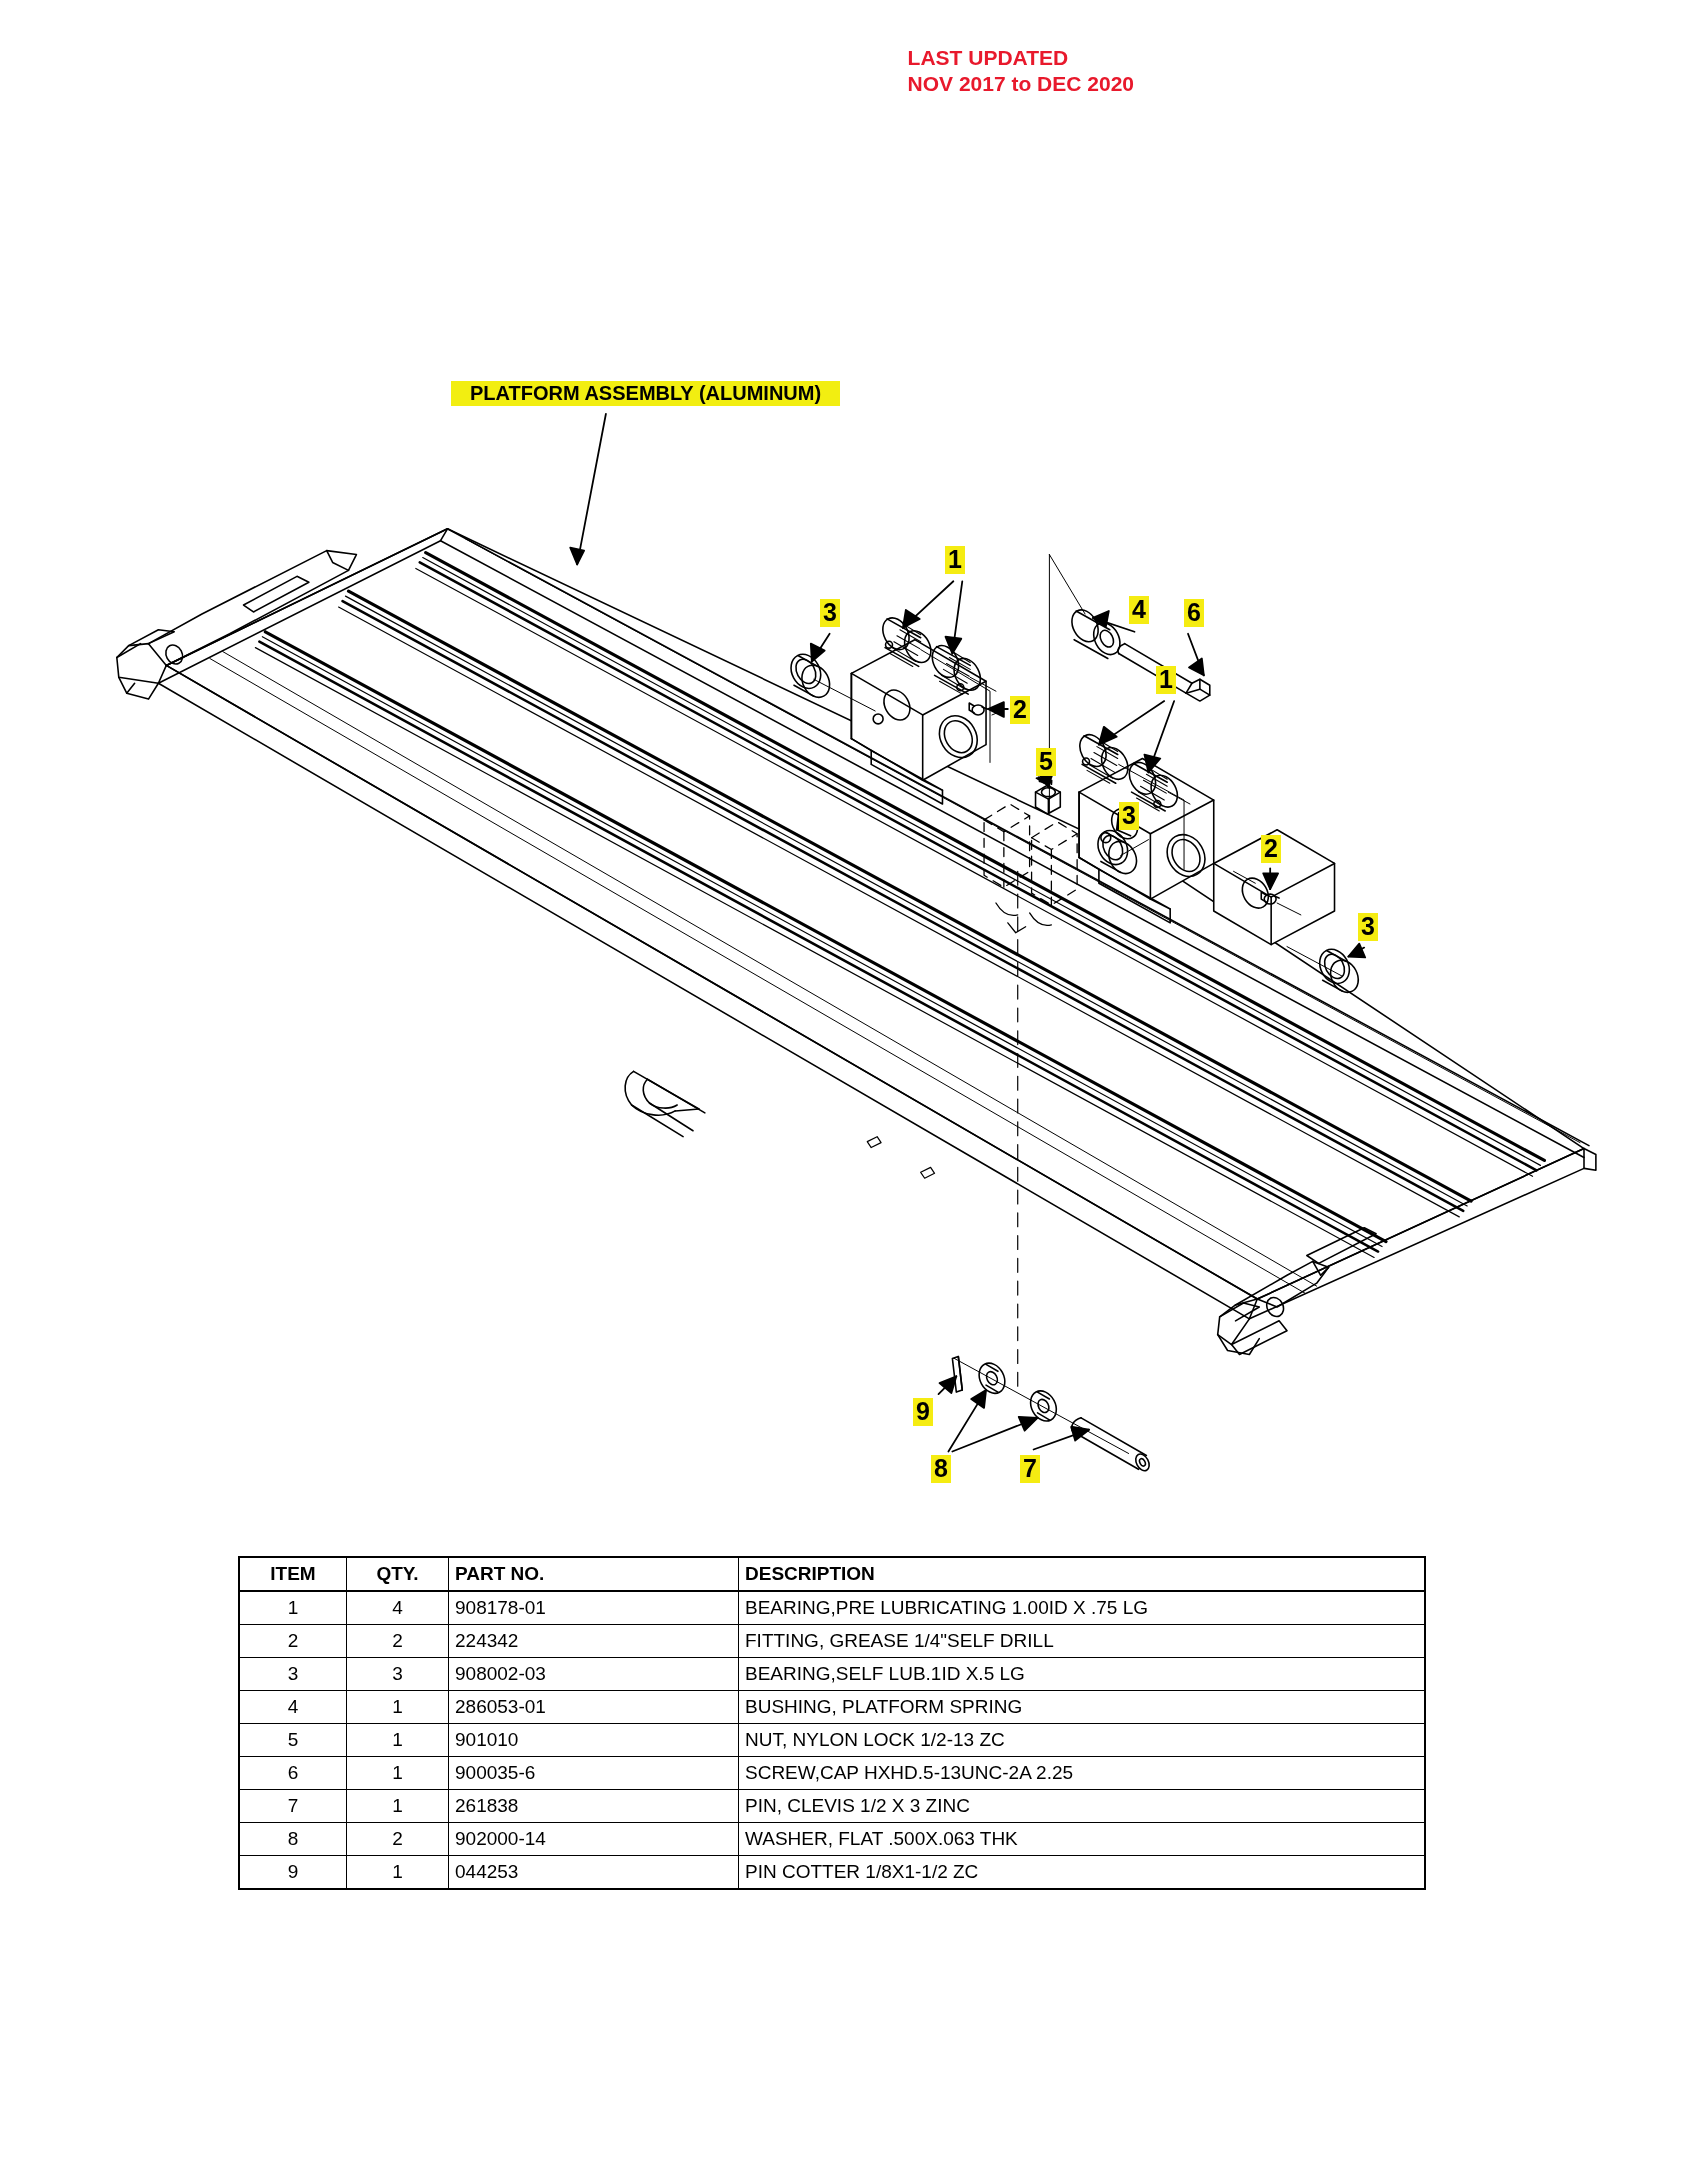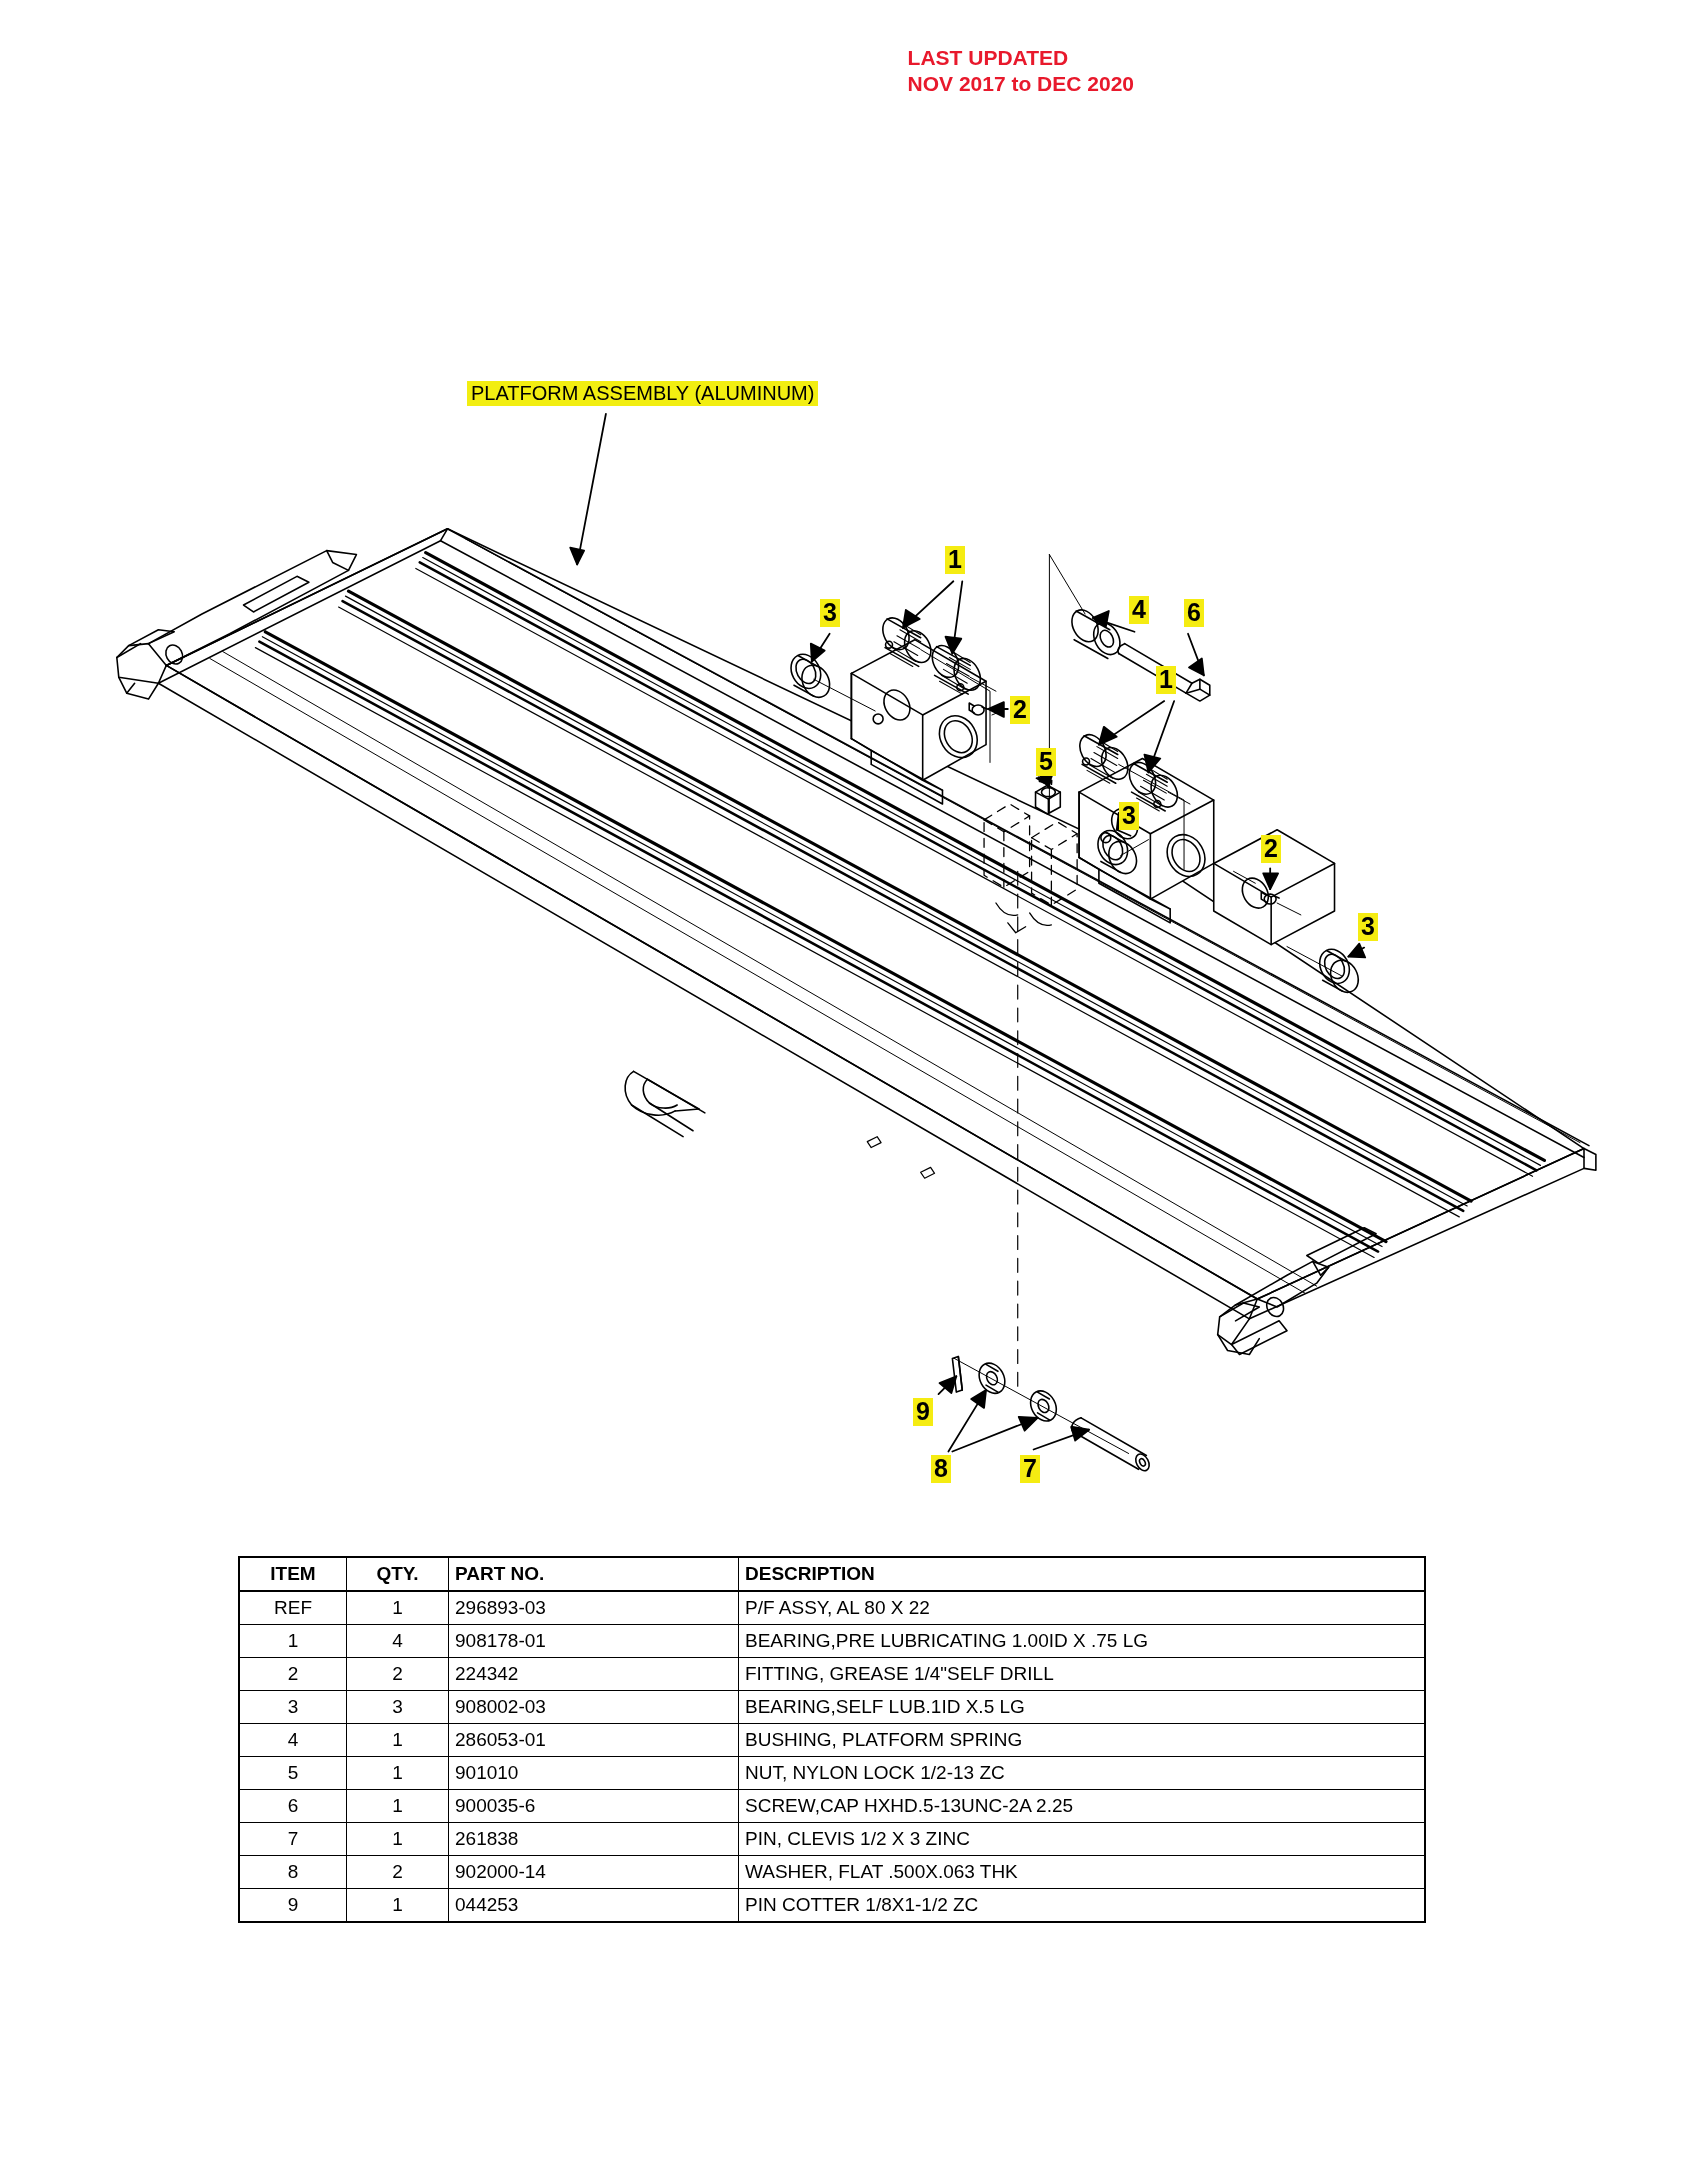--- a/index.html
+++ b/index.html
@@ -13,23 +13,23 @@
     font-size:23px;font-weight:bold;letter-spacing:0.2px;
   }
   .updated{
     position:absolute;right:549px;top:45px;width:auto;text-align:left;
     color:#e8192c;font-size:21px;font-weight:bold;line-height:1.25;
   }
   .updated div{white-space:nowrap;}
 
   
   .assy-label{
-    position:absolute;left:467px;top:381px;
-    background:#f2ee11;color:#000;font-size:20px;font-weight:normal;
-    padding:1px 4px;white-space:nowrap;
+    position:absolute;left:451px;top:381px;
+    background:#f2ee11;color:#000;font-size:20px;font-weight:bold;
+    padding:1px 19px;white-space:nowrap;
   }
 
   
   .callout{
     position:absolute;background:#f5ec12;color:#000;
     font-size:25px;font-weight:bold;line-height:1;
     padding:1px 3px 2px 3px;
   }
 
   
@@ -487,26 +487,20 @@
     <thead>
       <tr>
         <th class="c-item">ITEM</th>
         <th class="c-qty">QTY.</th>
         <th class="c-part">PART NO.</th>
         <th class="c-desc">DESCRIPTION</th>
       </tr>
     </thead>
     <tbody>
       <tr>
-        <td class="c-item">REF</td>
-        <td class="c-qty">1</td>
-        <td class="c-part">296893-03</td>
-        <td class="c-desc">P/F ASSY, AL 80 X 22</td>
-      </tr>
-      <tr>
         <td class="c-item">1</td>
         <td class="c-qty">4</td>
         <td class="c-part">908178-01</td>
         <td class="c-desc">BEARING,PRE LUBRICATING 1.00ID X .75 LG</td>
       </tr>
       <tr>
         <td class="c-item">2</td>
         <td class="c-qty">2</td>
         <td class="c-part">224342</td>
         <td class="c-desc">FITTING, GREASE 1/4"SELF DRILL</td>

